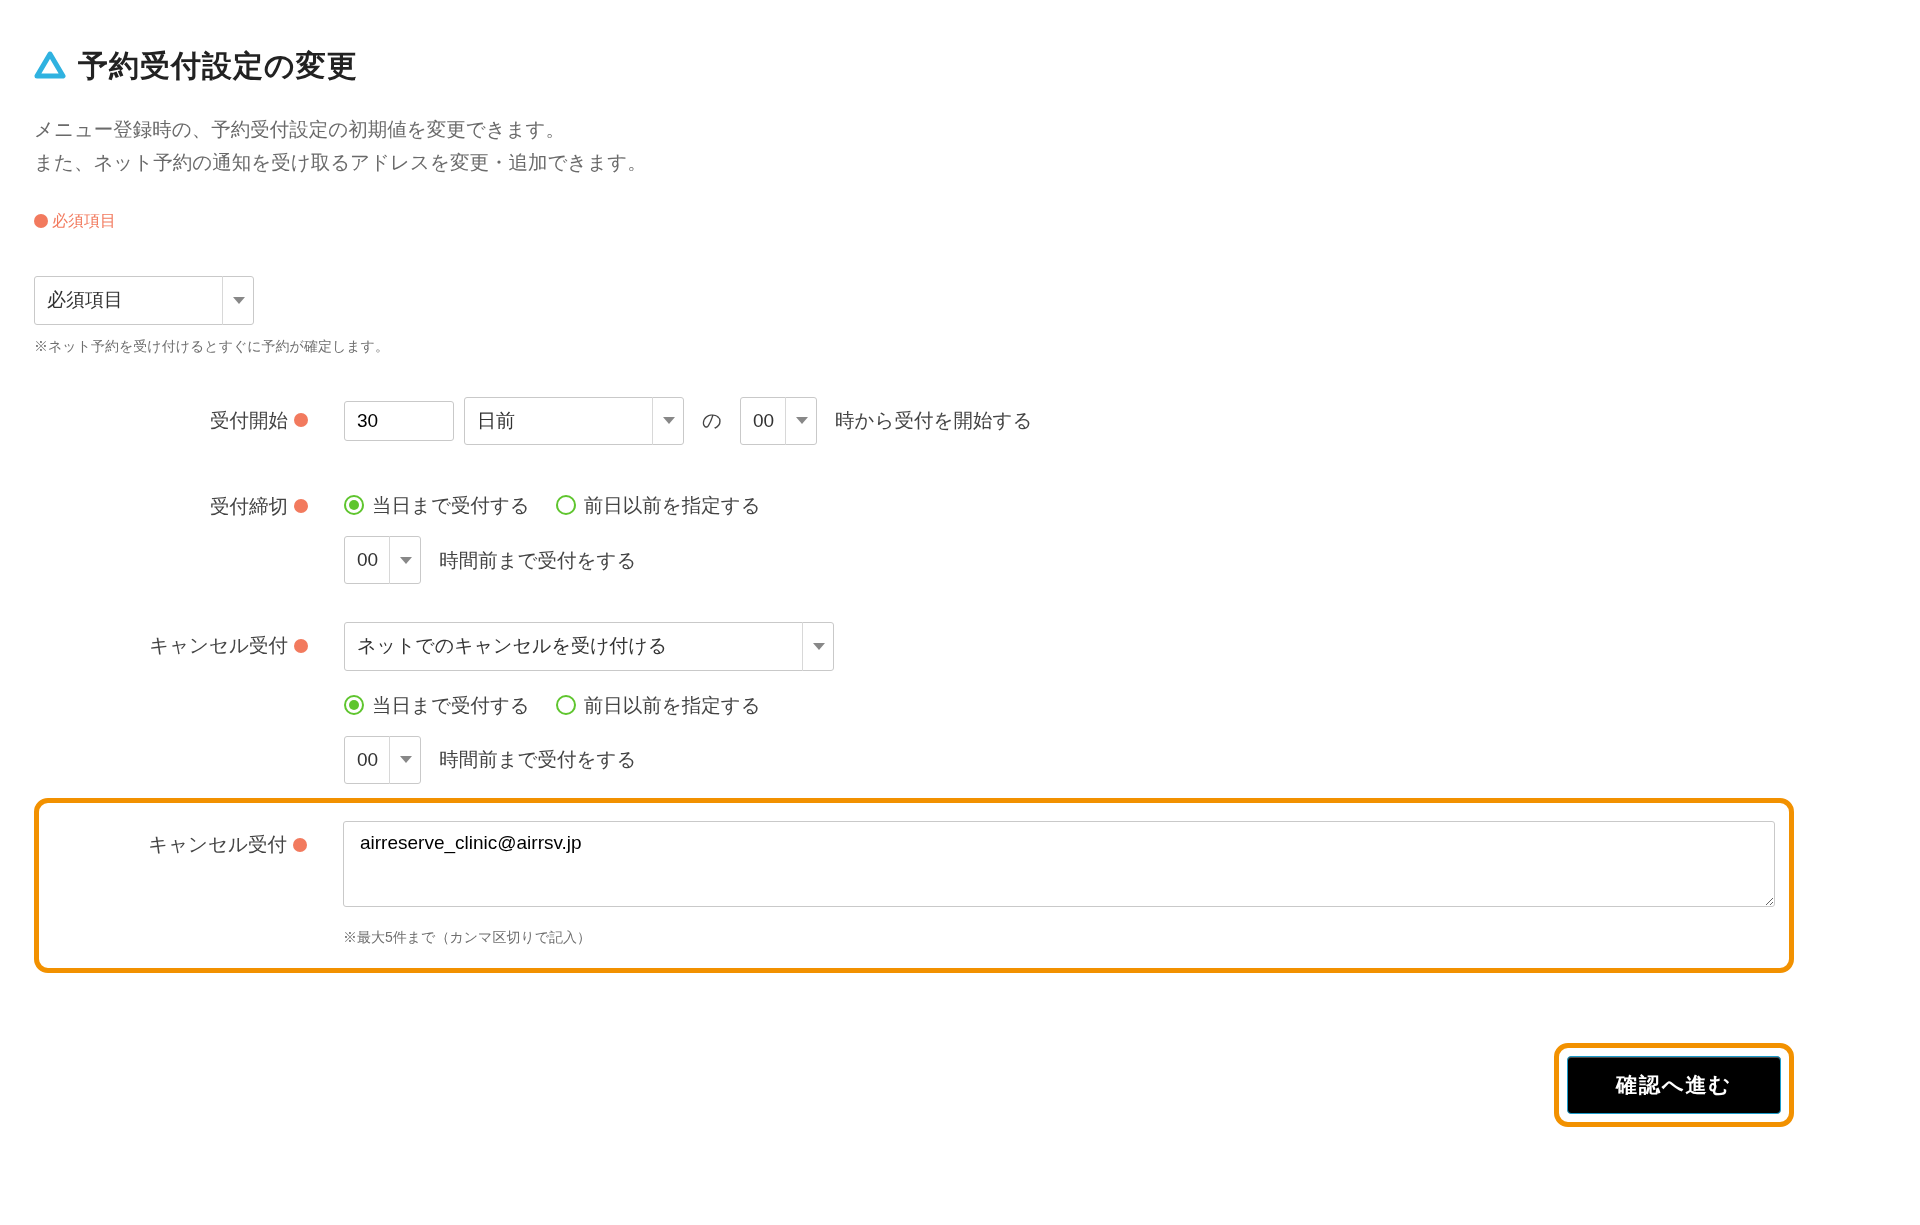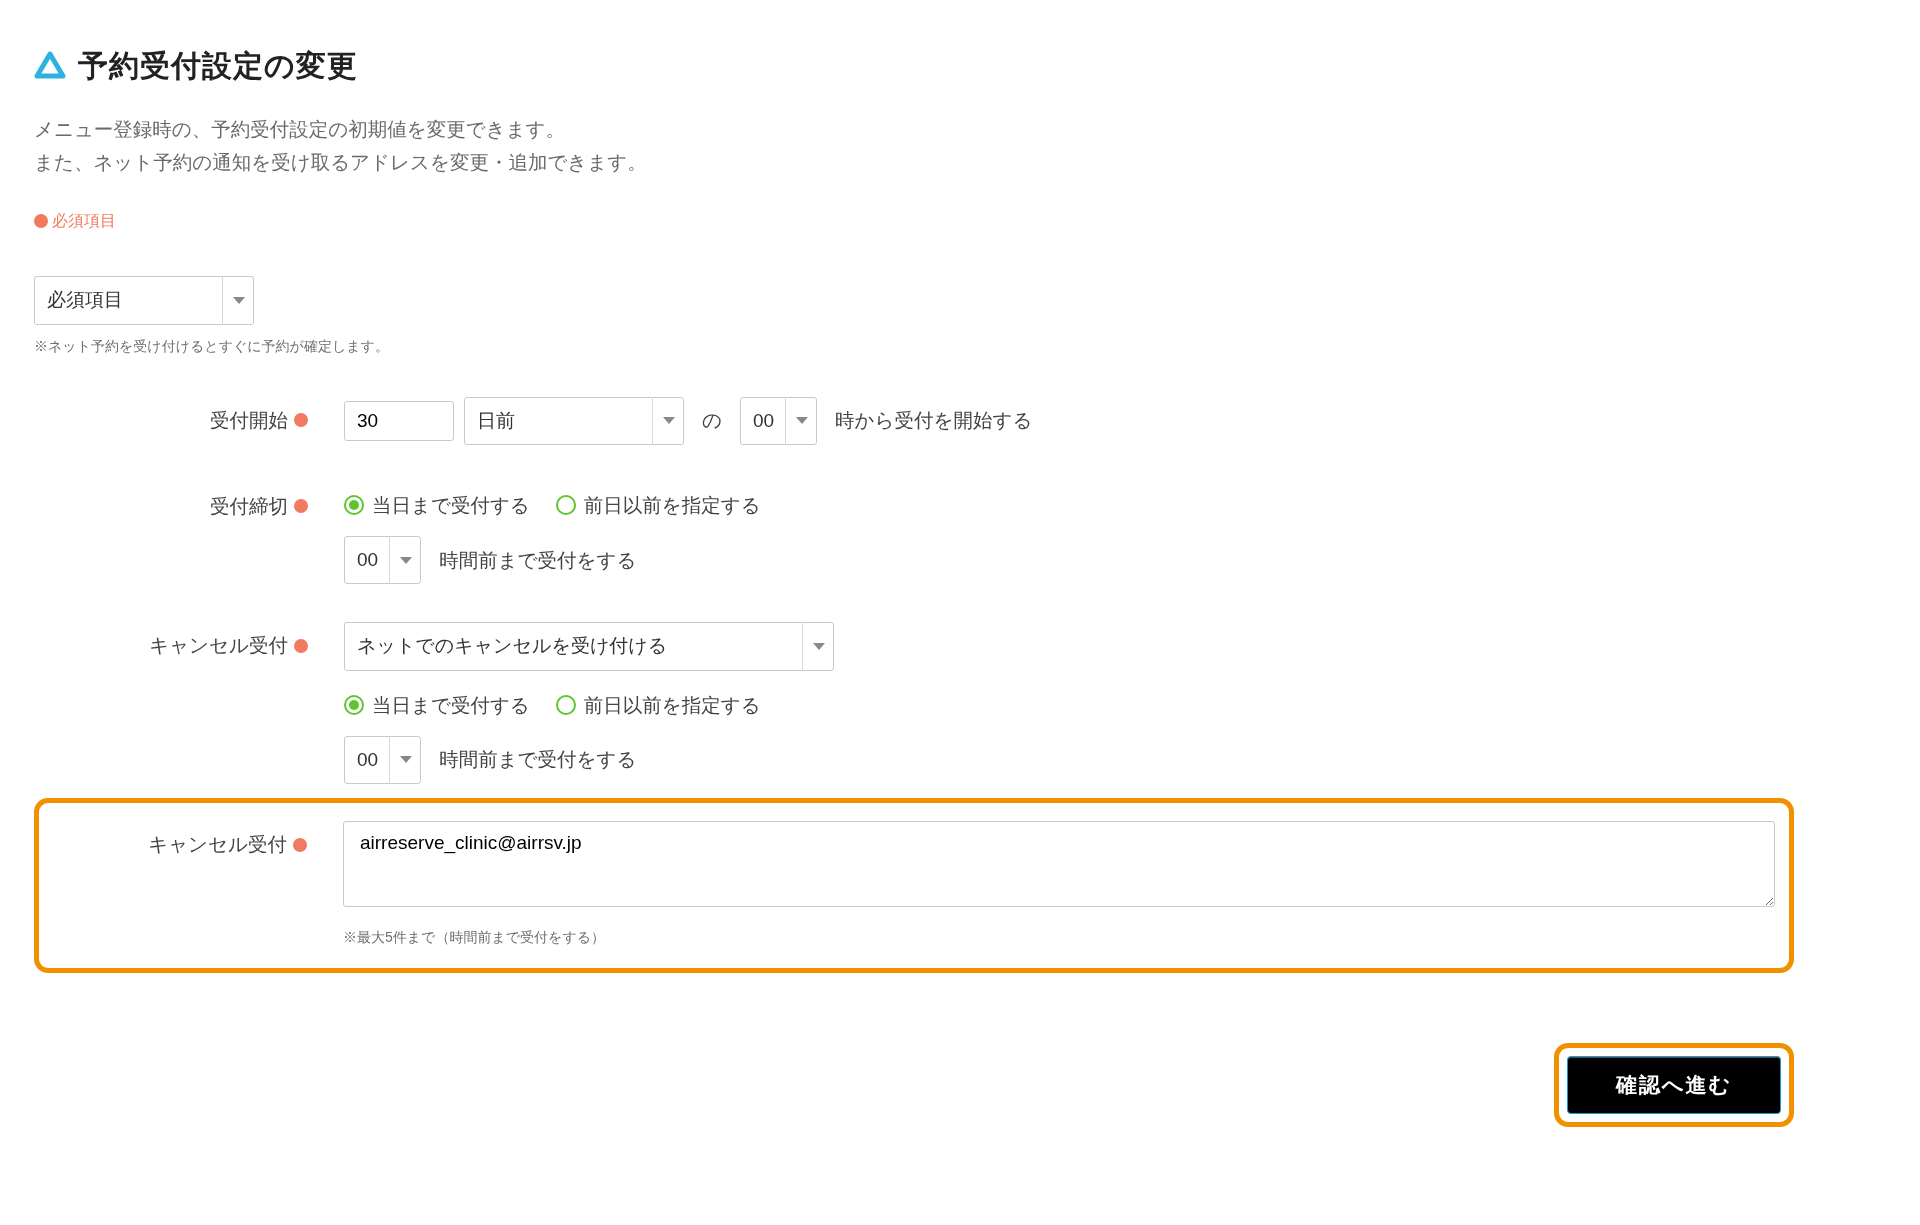--- a/index.html
+++ b/index.html
@@ -332,21 +332,21 @@
   </div>
 
   <div class="highlight-box">
     <div class="form-row" style="margin-bottom:0;">
       <div class="form-label">
         <span>キャンセル受付</span>
         <span class="dot"></span>
       </div>
       <div class="form-control-col">
         <textarea class="textarea" style="">airreserve_clinic@airrsv.jp</textarea>
-        <div class="hint">※最大5件まで（時間前まで受付をする）</div>
+        <div class="hint">※最大5件まで（カンマ区切りで記入）</div>
       </div>
     </div>
   </div>
 
   <div class="footer-row">
     <div class="submit-wrap">
       <button class="submit-btn">確認へ進む</button>
     </div>
   </div>
 

